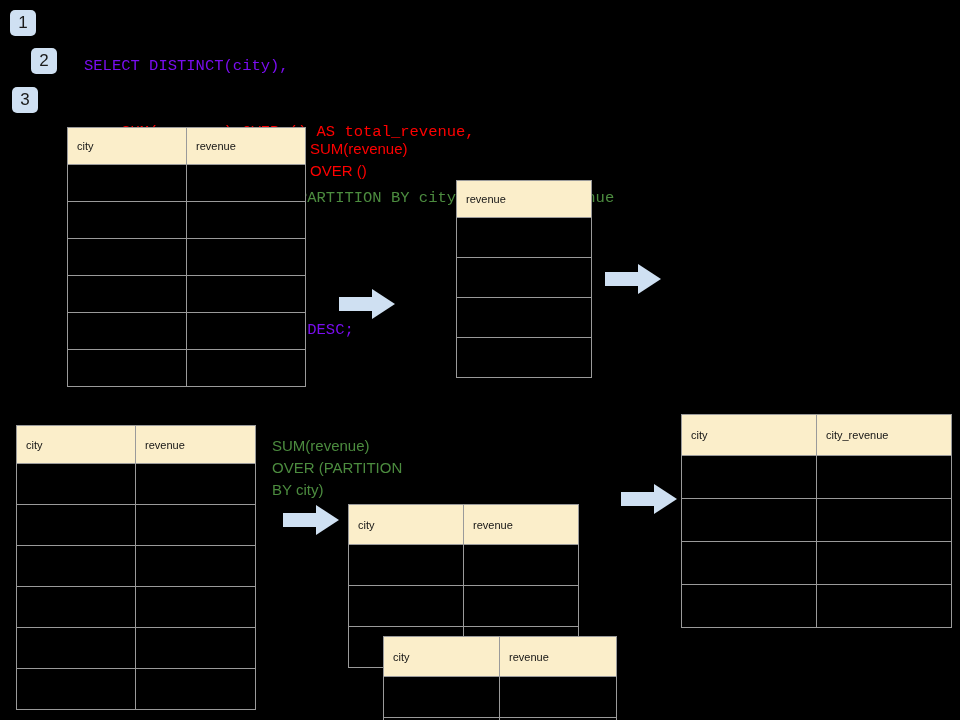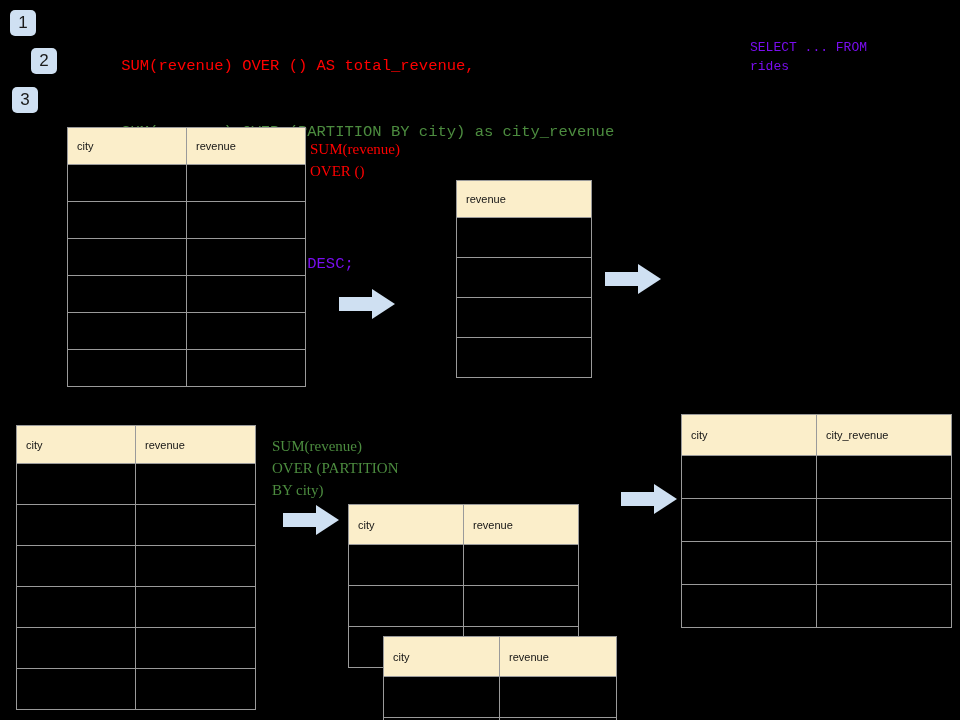--- a/index.html
+++ b/index.html
@@ -50,21 +50,21 @@
     font-family: "Liberation Mono", "DejaVu Sans Mono", monospace;
     font-size: 13px;
     line-height: 19px;
     color: #7a0df0;
     white-space: pre;
   }
 
   
   .callout {
     position: absolute;
-    font-family: Liberation Serif, serif;
+    font-family: Liberation Sans, sans-serif;
     font-size: 15px;
     line-height: 22px;
     white-space: pre;
   }
   .callout.red   { color: #ff0000; }
   .callout.green { color: #4c8c3f; }
 
   
   .tbl {
     position: absolute;
@@ -117,28 +117,27 @@
 </head>
 <body>
 
 <div id="canvas">
 
   <div class="badge" style="left:10px;  top:10px;">1</div>
   <div class="badge" style="left:31px;  top:48px;">2</div>
   <div class="badge" style="left:12px;  top:87px;">3</div>
 
   <div class="sql" style="left:84px; top:11px;">
+    <div class="sql-line c-purple">SELECT DISTINCT(city),</div>
     <div class="sql-line c-red">    SUM(revenue) OVER () AS total_revenue,</div>
     <div class="sql-line c-green">    SUM(revenue) OVER (PARTITION BY city) as city_revenue</div>
     <div class="sql-line c-purple">  FROM rides</div>
     <div class="sql-line c-purple">  ORDER by city_revenue DESC;</div>
   </div>
 
-  <div class="anno-select" style="left:750px; top:38px;">SELECT ... FROM
-rides</div>
 
   <div class="callout red" style="left:310px; top:138px;">SUM(revenue)
 OVER ()</div>
 
   <div class="callout green" style="left:272px; top:435px;">SUM(revenue)
 OVER (PARTITION
 BY city)</div>
 
   <table class="tbl" style="left:67px; top:127px; width:238px;">
     <tbody>

